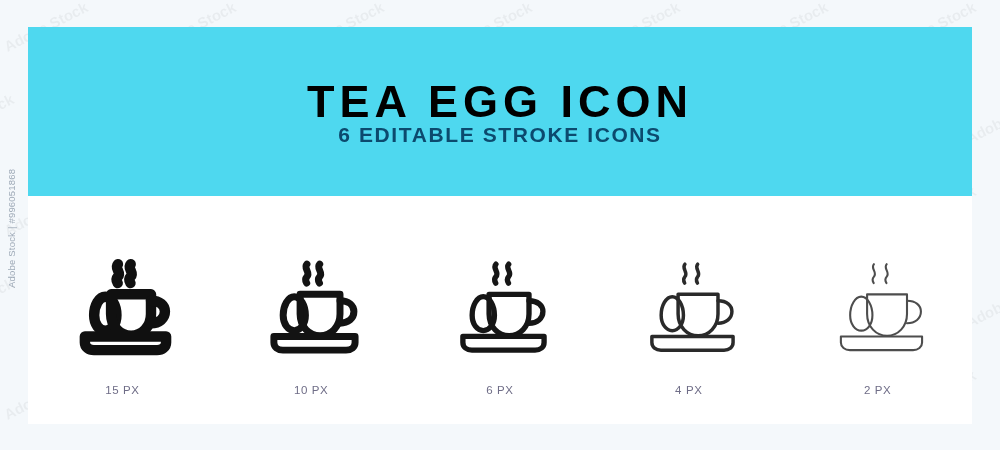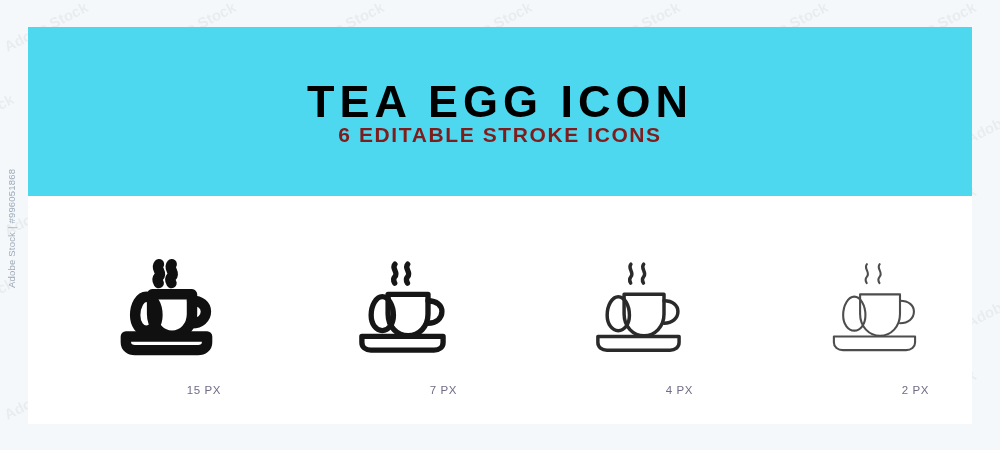--- a/index.html
+++ b/index.html
@@ -35,21 +35,21 @@
     letter-spacing:5px;
     color:#000000;
     line-height:1;
     white-space:nowrap;
   }
 
   .subtitle {
     font-size:21px;
     font-weight:bold;
     letter-spacing:1.6px;
-    color:#7f1d1d;
+    color:#0c4a6e;
     line-height:1;
     white-space:nowrap;
   }
 
   
   .content-panel {
     position:absolute;
     left:28px; top:196px;
     width:944px; height:228px;
     background:#ffffff;
@@ -61,21 +61,21 @@
     width:944px; height:200px;
     display:flex;
     align-items:flex-end;
     justify-content:space-around;
   }
 
   .icon-cell {
     width:150px;
     display:flex;
     flex-direction:column;
-    align-items:flex-end;
+    align-items:center;
   }
 
   .icon-art {
     width:116px;
     height:116px;
     display:block;
   }
 
   .icon-label {
     margin-top:16px;
@@ -168,29 +168,40 @@
             <path d="M46.5 10.5 C43.2 14.2 49.8 17.5 46.5 21.2 C44.3 23.7 45.6 25.6 46.3 26.8"></path>
             <path d="M57.5 10.5 C54.2 14.2 60.8 17.5 57.5 21.2 C55.3 23.7 56.6 25.6 57.3 26.8"></path>
             <path d="M26.0 54.5 C26.0 46.0 30.3 38.5 35.6 38.5 C40.9 38.5 45.2 46.0 45.2 54.5 C45.2 62.2 40.9 67.8 35.6 67.8 C30.3 67.8 26.0 62.2 26.0 54.5 Z"></path>
             <path d="M40.6 36.5 L75.0 36.5 L75.0 53.5 C75.0 64.3 67.3 72.2 57.8 72.2 C48.3 72.2 40.6 64.3 40.6 53.5 Z"></path>
             <path d="M75.0 42.0 C82.6 42.0 87.0 46.0 87.0 51.4 C87.0 57.2 82.2 61.4 75.0 61.4"></path>
             <path d="M18.0 72.8 L88.0 72.8 L88.0 78.0 C88.0 82.0 84.6 84.6 80.2 84.6 L25.8 84.6 C21.4 84.6 18.0 82.0 18.0 78.0 Z"></path>
           </svg>
           <div class="icon-label">15 PX</div>
         </div>
         <div class="icon-cell">
+          <svg viewBox="0 0 100 100" class="icon-art" fill="none" stroke="#131313" stroke-width="6" stroke-linecap="round" stroke-linejoin="round">
+            <path d="M46.5 10.5 C43.2 14.2 49.8 17.5 46.5 21.2 C44.3 23.7 45.6 25.6 46.3 26.8"></path>
+            <path d="M57.5 10.5 C54.2 14.2 60.8 17.5 57.5 21.2 C55.3 23.7 56.6 25.6 57.3 26.8"></path>
+            <path d="M26.0 54.5 C26.0 46.0 30.3 38.5 35.6 38.5 C40.9 38.5 45.2 46.0 45.2 54.5 C45.2 62.2 40.9 67.8 35.6 67.8 C30.3 67.8 26.0 62.2 26.0 54.5 Z"></path>
+            <path d="M40.6 36.5 L75.0 36.5 L75.0 53.5 C75.0 64.3 67.3 72.2 57.8 72.2 C48.3 72.2 40.6 64.3 40.6 53.5 Z"></path>
+            <path d="M75.0 42.0 C82.6 42.0 87.0 46.0 87.0 51.4 C87.0 57.2 82.2 61.4 75.0 61.4"></path>
+            <path d="M18.0 72.8 L88.0 72.8 L88.0 78.0 C88.0 82.0 84.6 84.6 80.2 84.6 L25.8 84.6 C21.4 84.6 18.0 82.0 18.0 78.0 Z"></path>
+          </svg>
+          <div class="icon-label">10 PX</div>
+        </div>
+        <div class="icon-cell">
           <svg viewBox="0 0 100 100" class="icon-art" fill="none" stroke="#161616" stroke-width="4.6" stroke-linecap="round" stroke-linejoin="round">
             <path d="M46.5 10.5 C43.2 14.2 49.8 17.5 46.5 21.2 C44.3 23.7 45.6 25.6 46.3 26.8"></path>
             <path d="M57.5 10.5 C54.2 14.2 60.8 17.5 57.5 21.2 C55.3 23.7 56.6 25.6 57.3 26.8"></path>
             <path d="M26.0 54.5 C26.0 46.0 30.3 38.5 35.6 38.5 C40.9 38.5 45.2 46.0 45.2 54.5 C45.2 62.2 40.9 67.8 35.6 67.8 C30.3 67.8 26.0 62.2 26.0 54.5 Z"></path>
             <path d="M40.6 36.5 L75.0 36.5 L75.0 53.5 C75.0 64.3 67.3 72.2 57.8 72.2 C48.3 72.2 40.6 64.3 40.6 53.5 Z"></path>
             <path d="M75.0 42.0 C82.6 42.0 87.0 46.0 87.0 51.4 C87.0 57.2 82.2 61.4 75.0 61.4"></path>
             <path d="M18.0 72.8 L88.0 72.8 L88.0 78.0 C88.0 82.0 84.6 84.6 80.2 84.6 L25.8 84.6 C21.4 84.6 18.0 82.0 18.0 78.0 Z"></path>
           </svg>
-          <div class="icon-label">7 PX</div>
+          <div class="icon-label">6 PX</div>
         </div>
         <div class="icon-cell">
           <svg viewBox="0 0 100 100" class="icon-art" fill="none" stroke="#2a2a2a" stroke-width="3" stroke-linecap="round" stroke-linejoin="round">
             <path d="M46.5 10.5 C43.2 14.2 49.8 17.5 46.5 21.2 C44.3 23.7 45.6 25.6 46.3 26.8"></path>
             <path d="M57.5 10.5 C54.2 14.2 60.8 17.5 57.5 21.2 C55.3 23.7 56.6 25.6 57.3 26.8"></path>
             <path d="M26.0 54.5 C26.0 46.0 30.3 38.5 35.6 38.5 C40.9 38.5 45.2 46.0 45.2 54.5 C45.2 62.2 40.9 67.8 35.6 67.8 C30.3 67.8 26.0 62.2 26.0 54.5 Z"></path>
             <path d="M40.6 36.5 L75.0 36.5 L75.0 53.5 C75.0 64.3 67.3 72.2 57.8 72.2 C48.3 72.2 40.6 64.3 40.6 53.5 Z"></path>
             <path d="M75.0 42.0 C82.6 42.0 87.0 46.0 87.0 51.4 C87.0 57.2 82.2 61.4 75.0 61.4"></path>
             <path d="M18.0 72.8 L88.0 72.8 L88.0 78.0 C88.0 82.0 84.6 84.6 80.2 84.6 L25.8 84.6 C21.4 84.6 18.0 82.0 18.0 78.0 Z"></path>
           </svg>

